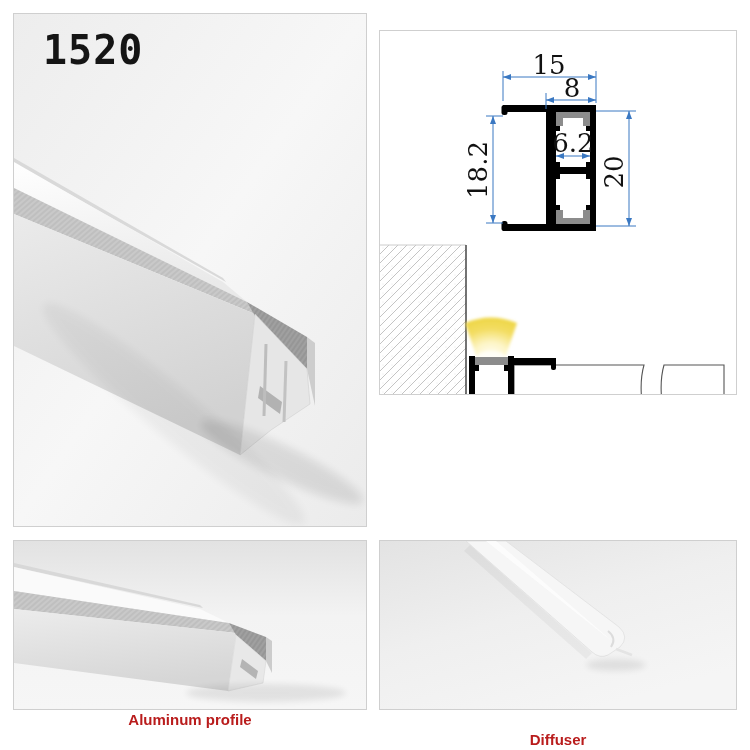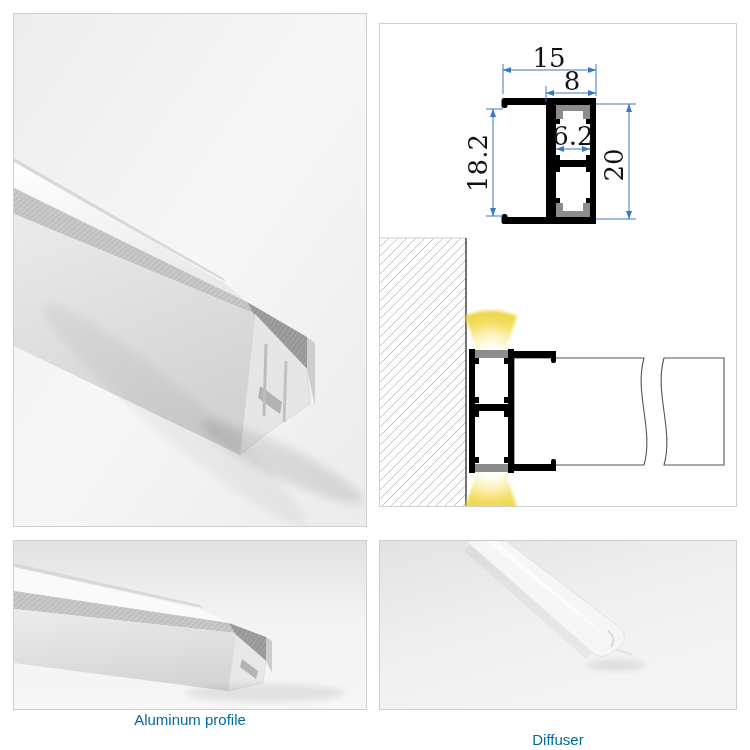--- a/index.html
+++ b/index.html
@@ -1,27 +1,27 @@
 <!DOCTYPE html>
 <html><head>
 <meta charset="utf-8">
 <style>
   html,body{margin:0;padding:0;background:#ffffff;}
   .canvas{position:relative;width:750px;height:750px;background:#ffffff;
           font-family:"Liberation Sans",sans-serif;overflow:hidden;}
   .panel{position:absolute;box-sizing:border-box;border:1px solid #cfcfcf;background:#ffffff;overflow:hidden;}
   .p1{left:13px;top:13px;width:354px;height:514px;}
-  .p2{left:379px;top:23px;width:358px;height:484px;}
+  .p2{left:379px;top:30px;width:358px;height:365px;}
   .p3{left:13px;top:540px;width:354px;height:170px;}
   .p4{left:379px;top:540px;width:358px;height:170px;}
   .model{position:absolute;left:29px;top:14px;
          font-family:"DejaVu Sans Mono",monospace;font-weight:bold;
          font-size:40px;letter-spacing:1px;color:#151515;line-height:1.1;}
   .caption{position:absolute;top:711px;transform:translateX(-50%);
-           font-size:15px;font-weight:normal;color:#0369a1;white-space:nowrap;}
+           font-size:15px;font-weight:bold;color:#b91c1c;white-space:nowrap;}
   .c1{left:190px;} .c2{left:558px;margin-top:20px;}
   svg{display:block;position:absolute;left:0;top:0;}
   .dimtext{font-family:"DejaVu Serif","Liberation Serif",serif;font-size:26px;fill:#111;}
   .dimline{stroke:#3a78c2;stroke-width:1;fill:none;}
   .dimarrow{fill:#3a78c2;stroke:none;}
   .outline{stroke:#555;fill:none;}
 </style>
 </head>
 <body>
 
@@ -64,20 +64,21 @@
         <polygon points="233,288 293,323 293,355 241,302" fill="url(#ribs2)"></polygon>
         <polygon points="293,323 301,329 301,392 293,355" fill="#cdcdcd"></polygon>
         <polygon points="241,300 293,355 296,390 257,416 226,441" fill="#e6e6e6" stroke="#cfcfcf" stroke-width="0.6"></polygon>
         <polygon points="246,372 268,388 266,400 244,384" fill="#b2b2b2"></polygon>
         <path d="M252,330 L250,402" stroke="#bdbdbd" stroke-width="3" fill="none"></path>
         <path d="M272,347 L270,408" stroke="#c2c2c2" stroke-width="3" fill="none"></path>
       </g>
       <ellipse cx="268" cy="448" rx="90" ry="16" fill="#000" opacity="0.09" filter="url(#soft)" transform="rotate(26 268 448)"></ellipse>
       <ellipse cx="160" cy="400" rx="170" ry="24" fill="#000" opacity="0.04" filter="url(#soft)" transform="rotate(40 160 400)"></ellipse>
     </svg>
+    <div class="model">1520</div>
   </section>
 
   <section class="panel p2">
 
     <svg width="356" height="205" viewBox="0 0 356 205" style="top:0">
       <g>
         <rect x="123" y="74" width="93" height="7" fill="#000"></rect>
         <rect x="121.5" y="74" width="6" height="10" rx="2.5" fill="#000"></rect>
         <rect x="123" y="193" width="93" height="7" fill="#000"></rect>
         <rect x="121.5" y="190" width="6" height="10" rx="2.5" fill="#000"></rect>

